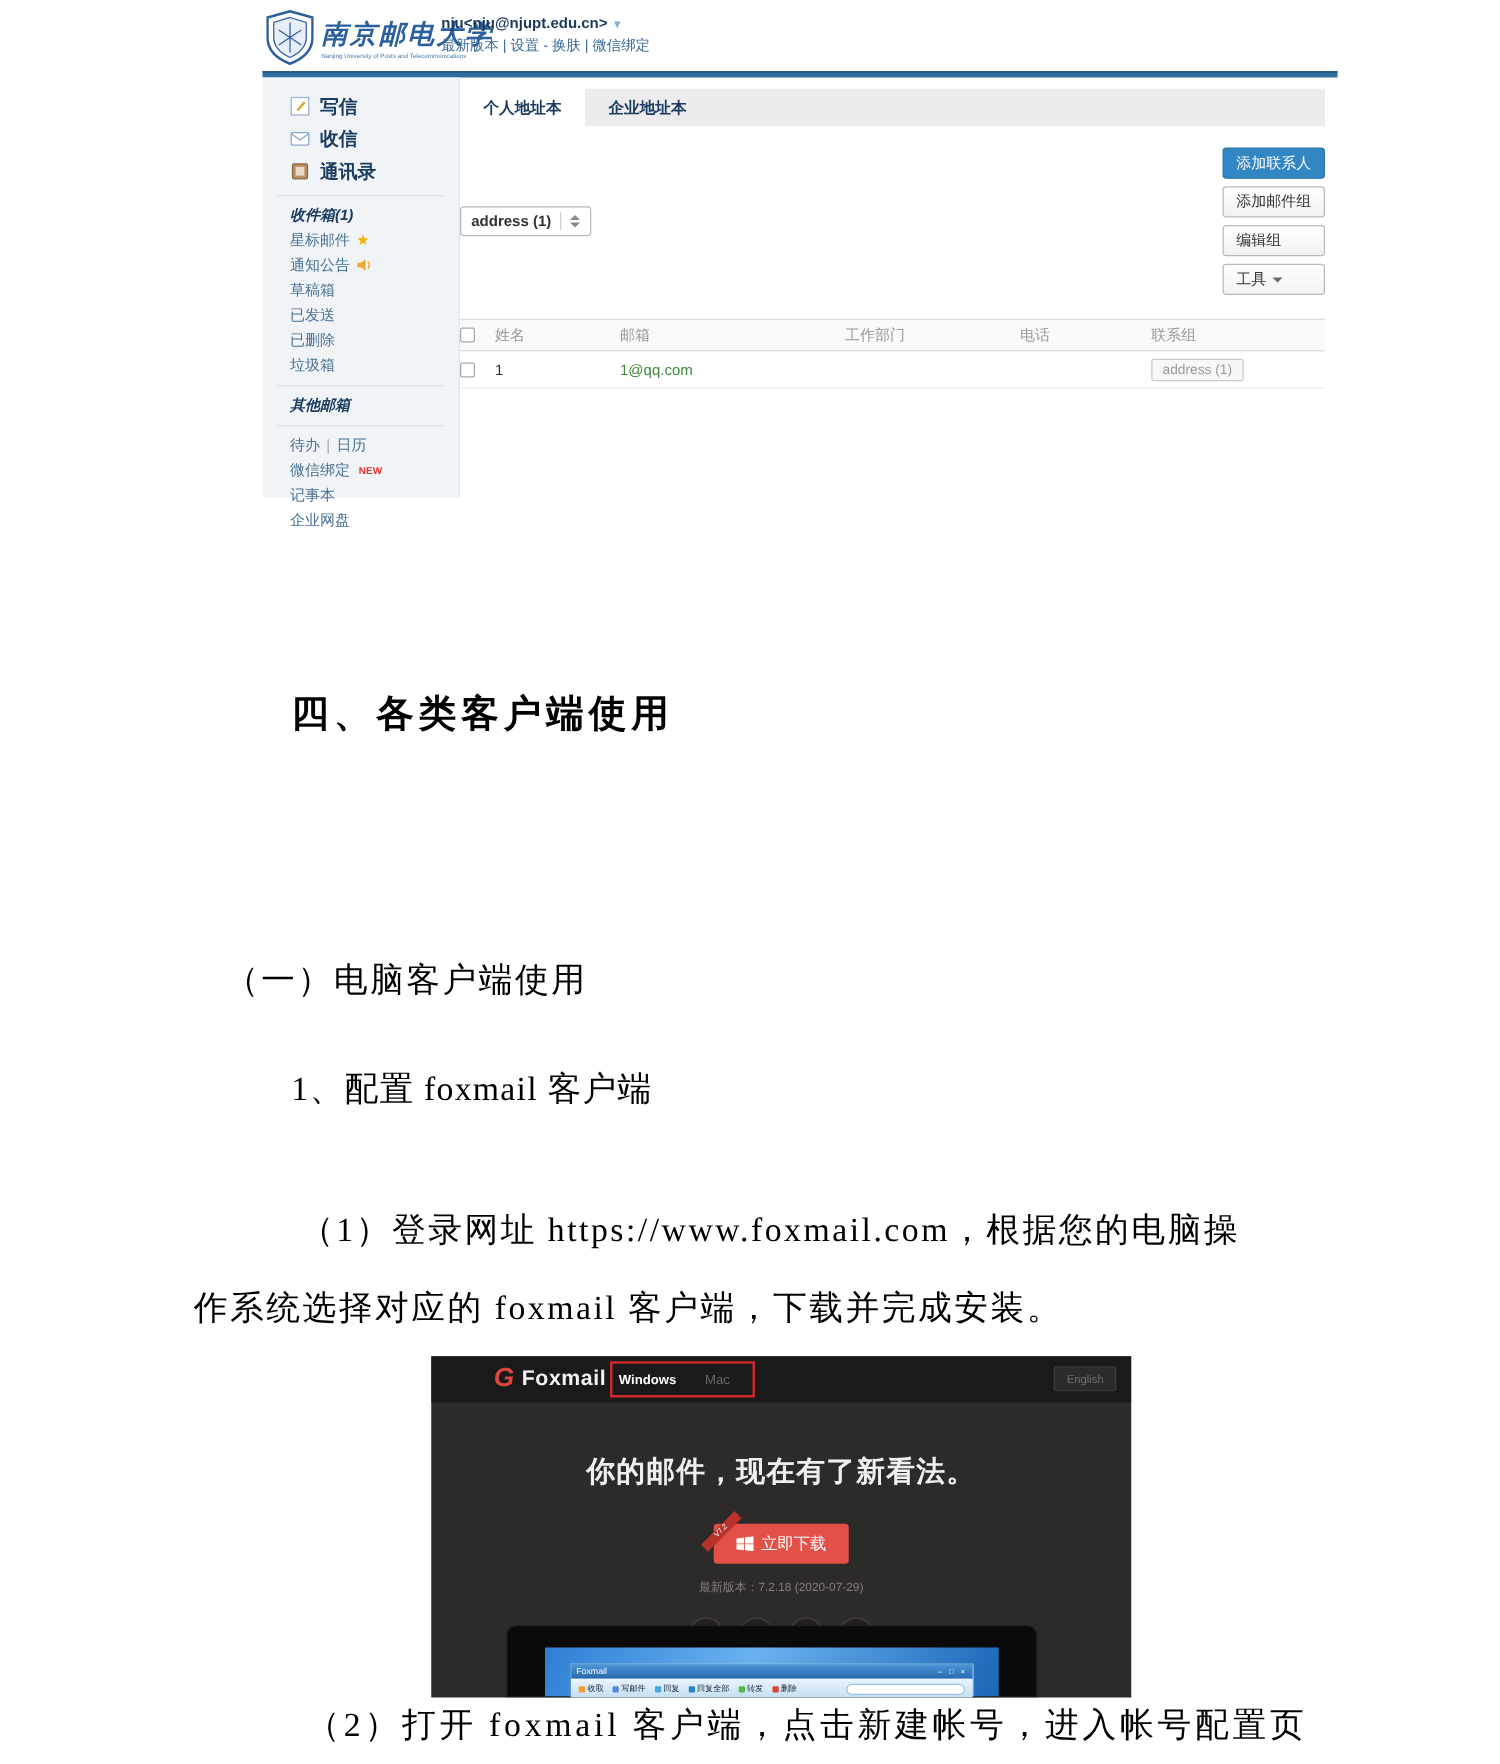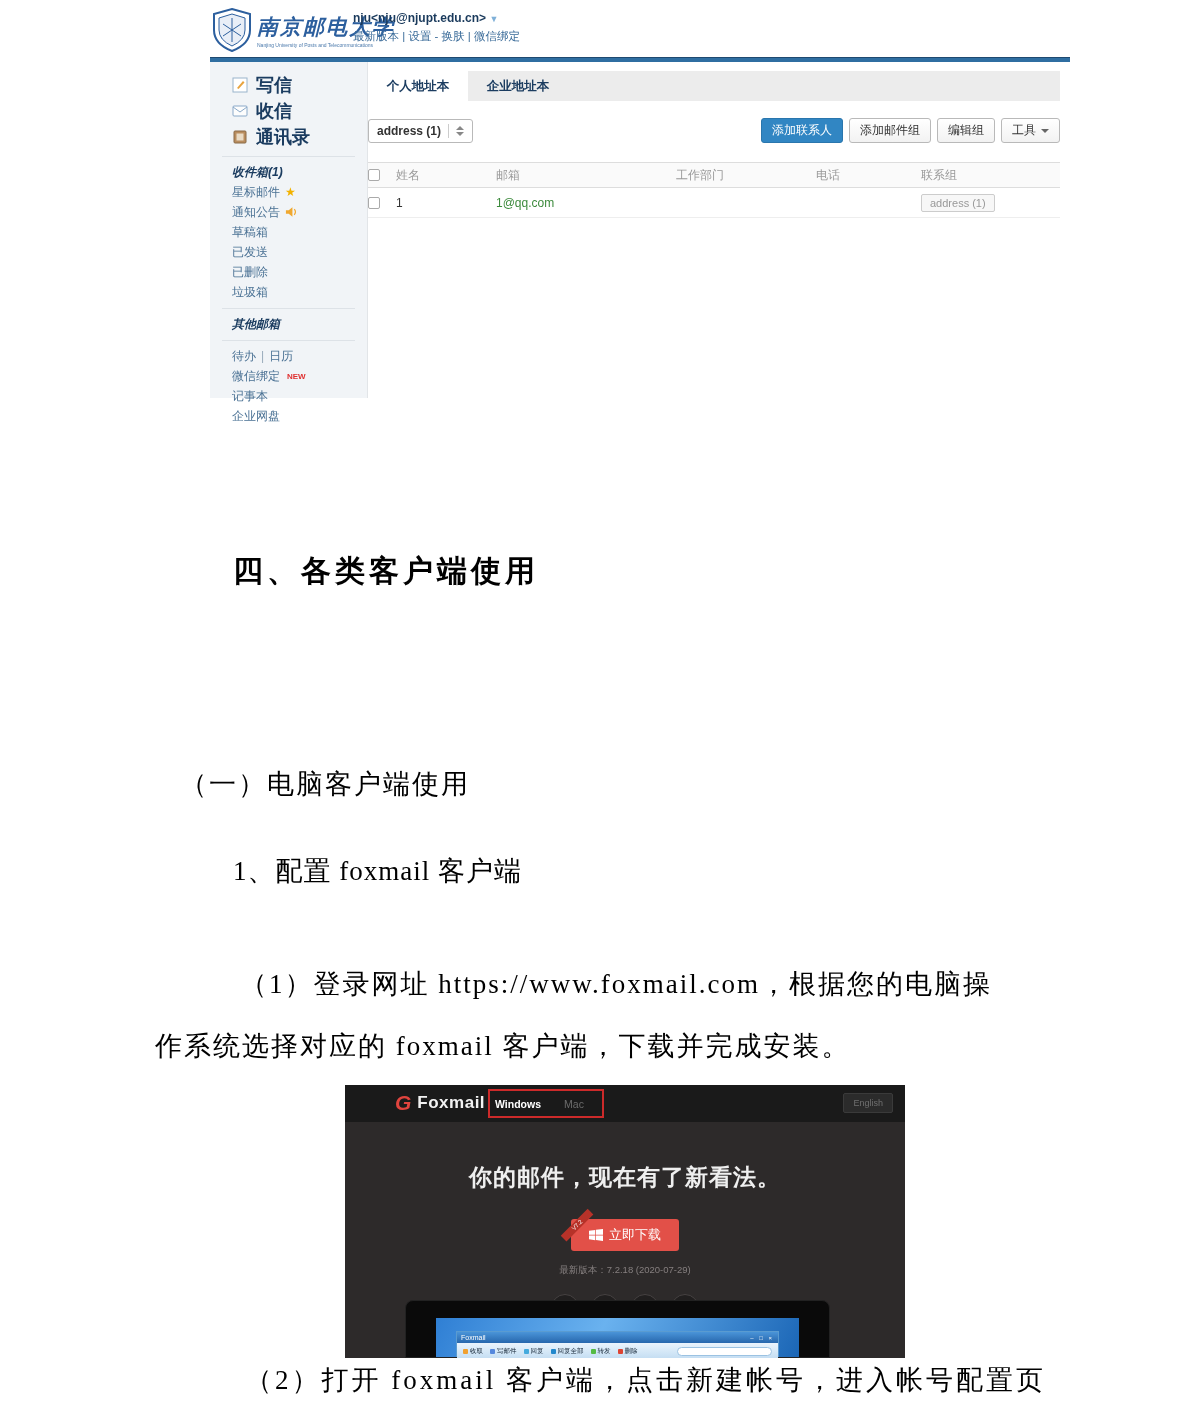--- a/index.html
+++ b/index.html
@@ -15,40 +15,40 @@
   .wm-logo-en { font-size:5px; color:#4a79ab; margin-top:1px; white-space:nowrap; }
   .wm-account { position:absolute; left:143px; top:6px; }
   .wm-acct-line { font-size:12px; font-weight:bold; color:#1a3a5c; }
   .wm-acct-line .arrow { color:#7fb0d8; font-size:9px; }
   .wm-links { font-size:11.5px; color:#3a6b99; margin-top:4px; }
   .wm-topbar { height:5px; background:#2f6ea1; border-top:1px solid #1f4a70; }
   .wm-body { display:flex; height:336px; }
 
   
   .wm-side { width:158px; background:#f1f4f7; border-right:1px solid #e2e5e8; padding:10px 0 0 22px; }
-  .wm-side-top { display:flex; align-items:center; gap:8px; height:26px; font-size:18px; font-weight:bold; color:#1b3c60; cursor:pointer; }
+  .wm-side-top { display:flex; align-items:center; gap:8px; height:26px; font-size:15px; font-weight:bold; color:#1b3c60; cursor:pointer; }
   .wm-sep { border-top:1px solid #dde2e7; margin:6px 12px 5px -10px; }
   .wm-side-item { display:flex; align-items:center; gap:5px; height:20px; font-size:12px; color:#4a7194; cursor:pointer; }
   .wm-side-item.bold { font-weight:bold; color:#1b3c60;font-style:italic; }
   .star { color:#f2b200; font-size:12px; }
   .new-badge { color:#e03131; font-size:8px; font-weight:bold; vertical-align:super; margin-left:2px; }
   .side-sep-inline { color:#9ab; }
 
   
   .wm-main { flex:1; padding:9px 10px 0 0; }
   .wm-tabs { position:relative; height:30px; background:#ececec; display:flex; }
   .wm-tab { width:100px; height:30px; display:flex; align-items:center; justify-content:center; font-size:12.5px; font-weight:bold; color:#1b3c60; cursor:pointer; }
   .wm-tab.active { background:#fff; }
   .wm-toolbar { margin-top:17px; display:flex; align-items:center; }
   .wm-select { display:flex; align-items:center; gap:7px; border:1px solid #b9b9b9; border-radius:3px; background:#fff; padding:4px 8px; font-size:12px; font-weight:bold; color:#333; cursor:pointer; }
   .wm-select .divider { width:1px; height:14px; background:#ccc; }
   .sort-arrows { display:flex; flex-direction:column; gap:2px; }
   .tri-up { width:0; height:0; border-left:4px solid transparent; border-right:4px solid transparent; border-bottom:4px solid #888; }
   .tri-down { width:0; height:0; border-left:4px solid transparent; border-right:4px solid transparent; border-top:4px solid #888; }
-  .wm-toolbar-right { margin-left:auto; display:flex; gap:6px; }
+  .wm-toolbar-right { margin-left:auto; display:flex; gap:6px;flex-direction:column; }
   .wm-btn { height:25px; padding:0 10px; display:flex; align-items:center; gap:5px; font-size:12px; color:#333; background:linear-gradient(#fff,#f2f2f2); border:1px solid #b9b9b9; border-radius:3px; cursor:pointer; }
   .wm-btn.primary { background:#3186c3; border-color:#2a76ad; color:#fff; }
   .caret { width:0; height:0; border-left:4px solid transparent; border-right:4px solid transparent; border-top:4px solid #666; }
 
   
   .wm-table { margin-top:19px; }
   .wm-thead { display:flex; align-items:center; height:26px; background:#fafafa; border-top:1px solid #ddd; border-bottom:1px solid #ddd; font-size:12px; color:#999; }
   .wm-row { display:flex; align-items:center; height:30px; border-bottom:1px solid #eee; font-size:12px; color:#333; }
   .col-cb { width:28px; display:flex; align-items:center; }
   .col-name { width:100px; }

